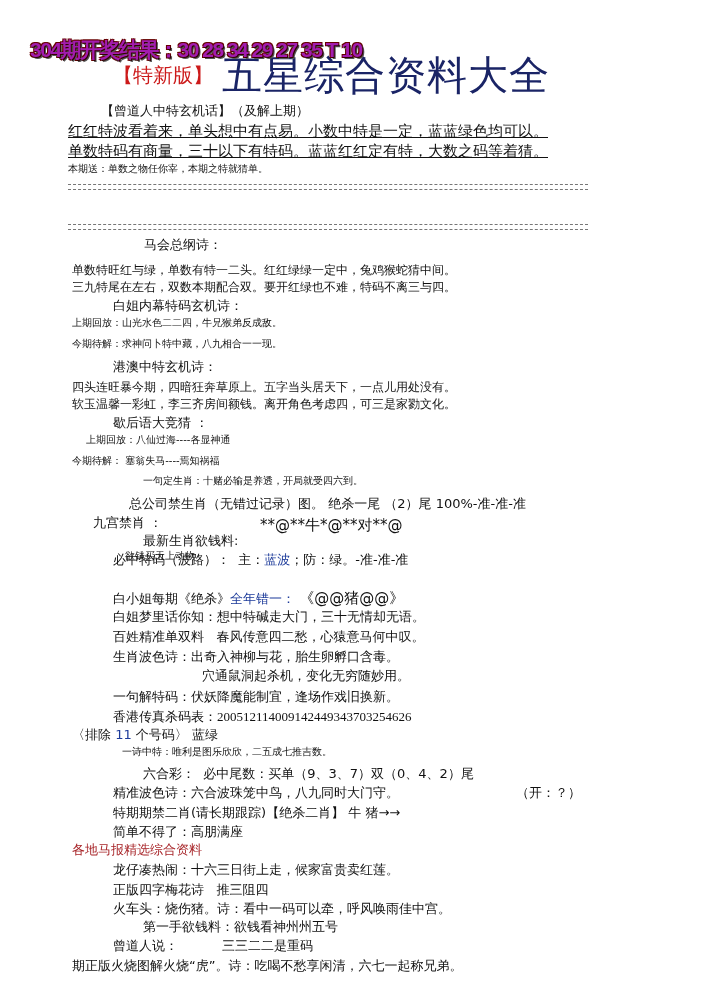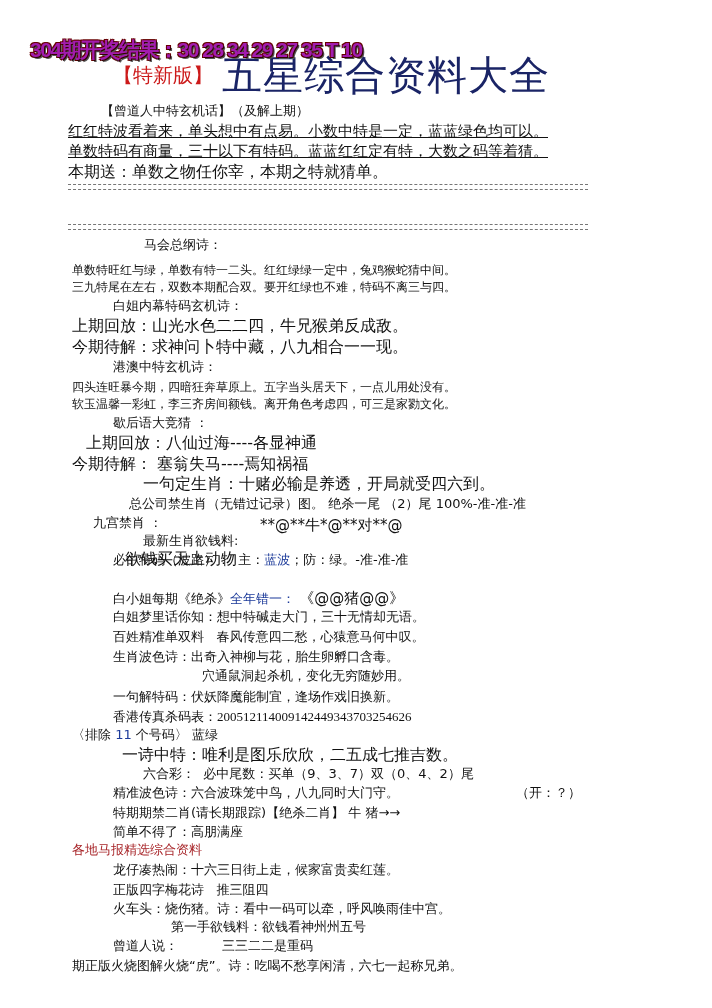--- a/index.html
+++ b/index.html
@@ -18,21 +18,21 @@
     }
     .edition-tag {
       left: 113px; top: 62px; font-size: 20px; color: #cc1a1a;
       font-family: "DejaVu Serif", serif;
     }
     .main-title {
       left: 222px; top: 48px; font-size: 40px; color: #1a2466;
       font-family: "DejaVu Serif", serif; letter-spacing: 1px;
     }
     .t15 { font-size: 15px; text-decoration: underline; }
-    .t14 { font-size: 16px; }
+    .t14 { font-size: 10px; }
     .t13 { font-size: 13px; }
     .t12 { font-size: 12px; }
     .t11 { font-size: 15px; }
     .divider {
       left: 68px; width: 520px; height: 4px;
       border-top: 1px dashed #777; border-bottom: 1px dashed #777;
     }
     .red-head { color: #a8262a; }
     .blue { color: #1d3b9a; }
   </style>
@@ -133,20 +133,20 @@
 <div class="abs t13 red-head" style="left:72px; top:841px;">各地马报精选综合资料</div>
 <div class="abs t13" style="left:113px; top:861px;">
   <span>龙仔凑热闹：</span><span>十六三日街上走，候家富贵卖红莲。</span>
 </div>
 <div class="abs t13" style="left:113px; top:881px;">
   <span>正版四字梅花诗</span>&nbsp;&nbsp;&nbsp;<span>推三阻四</span>
 </div>
 <div class="abs t13" style="left:113px; top:900px;">
   <span>火车头：</span><span>烧伤猪。诗：看中一码可以牵，呼风唤雨佳中宫。</span>
 </div>
-<div class="abs t13" style="left:143px; top:918px;margin-left:28px;">
+<div class="abs t13" style="left:143px; top:918px;">
   <span>第一手欲钱料：</span><span>欲钱看神州州五号</span>
 </div>
 <div class="abs t13" style="left:113px; top:937px;">
   <span>曾道人说：</span>
 </div>
 <div class="abs t13" style="left:222px; top:937px;">三三二二是重码</div>
 <div class="abs t13" style="left:72px; top:957px;">期正版火烧图解火烧“虎”。诗：吃喝不愁享闲清，六七一起称兄弟。</div>
 
 </body></html>

